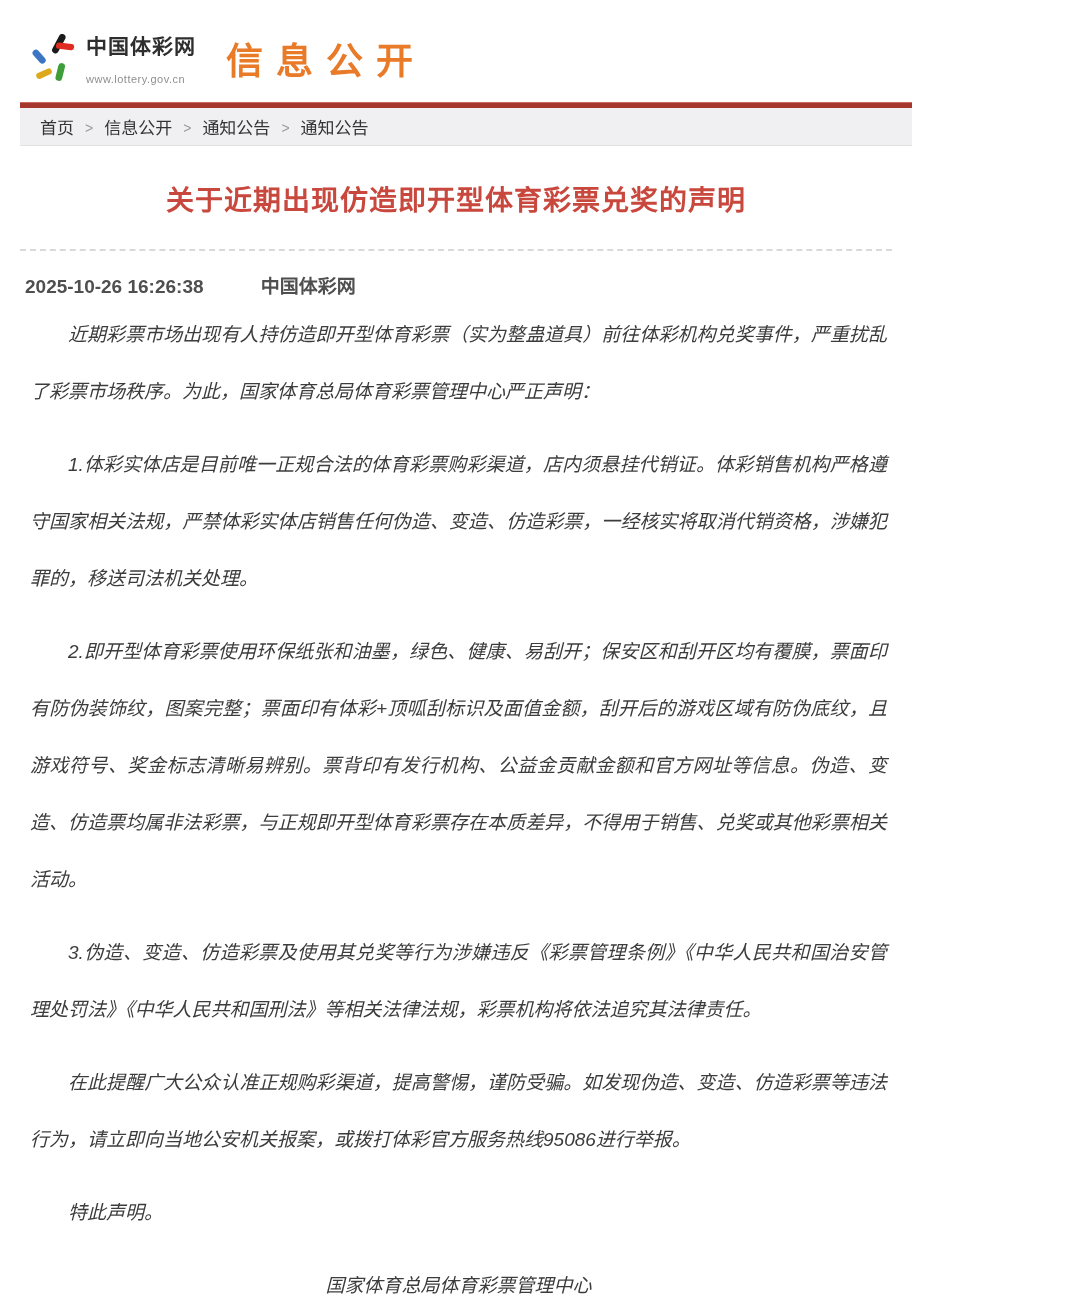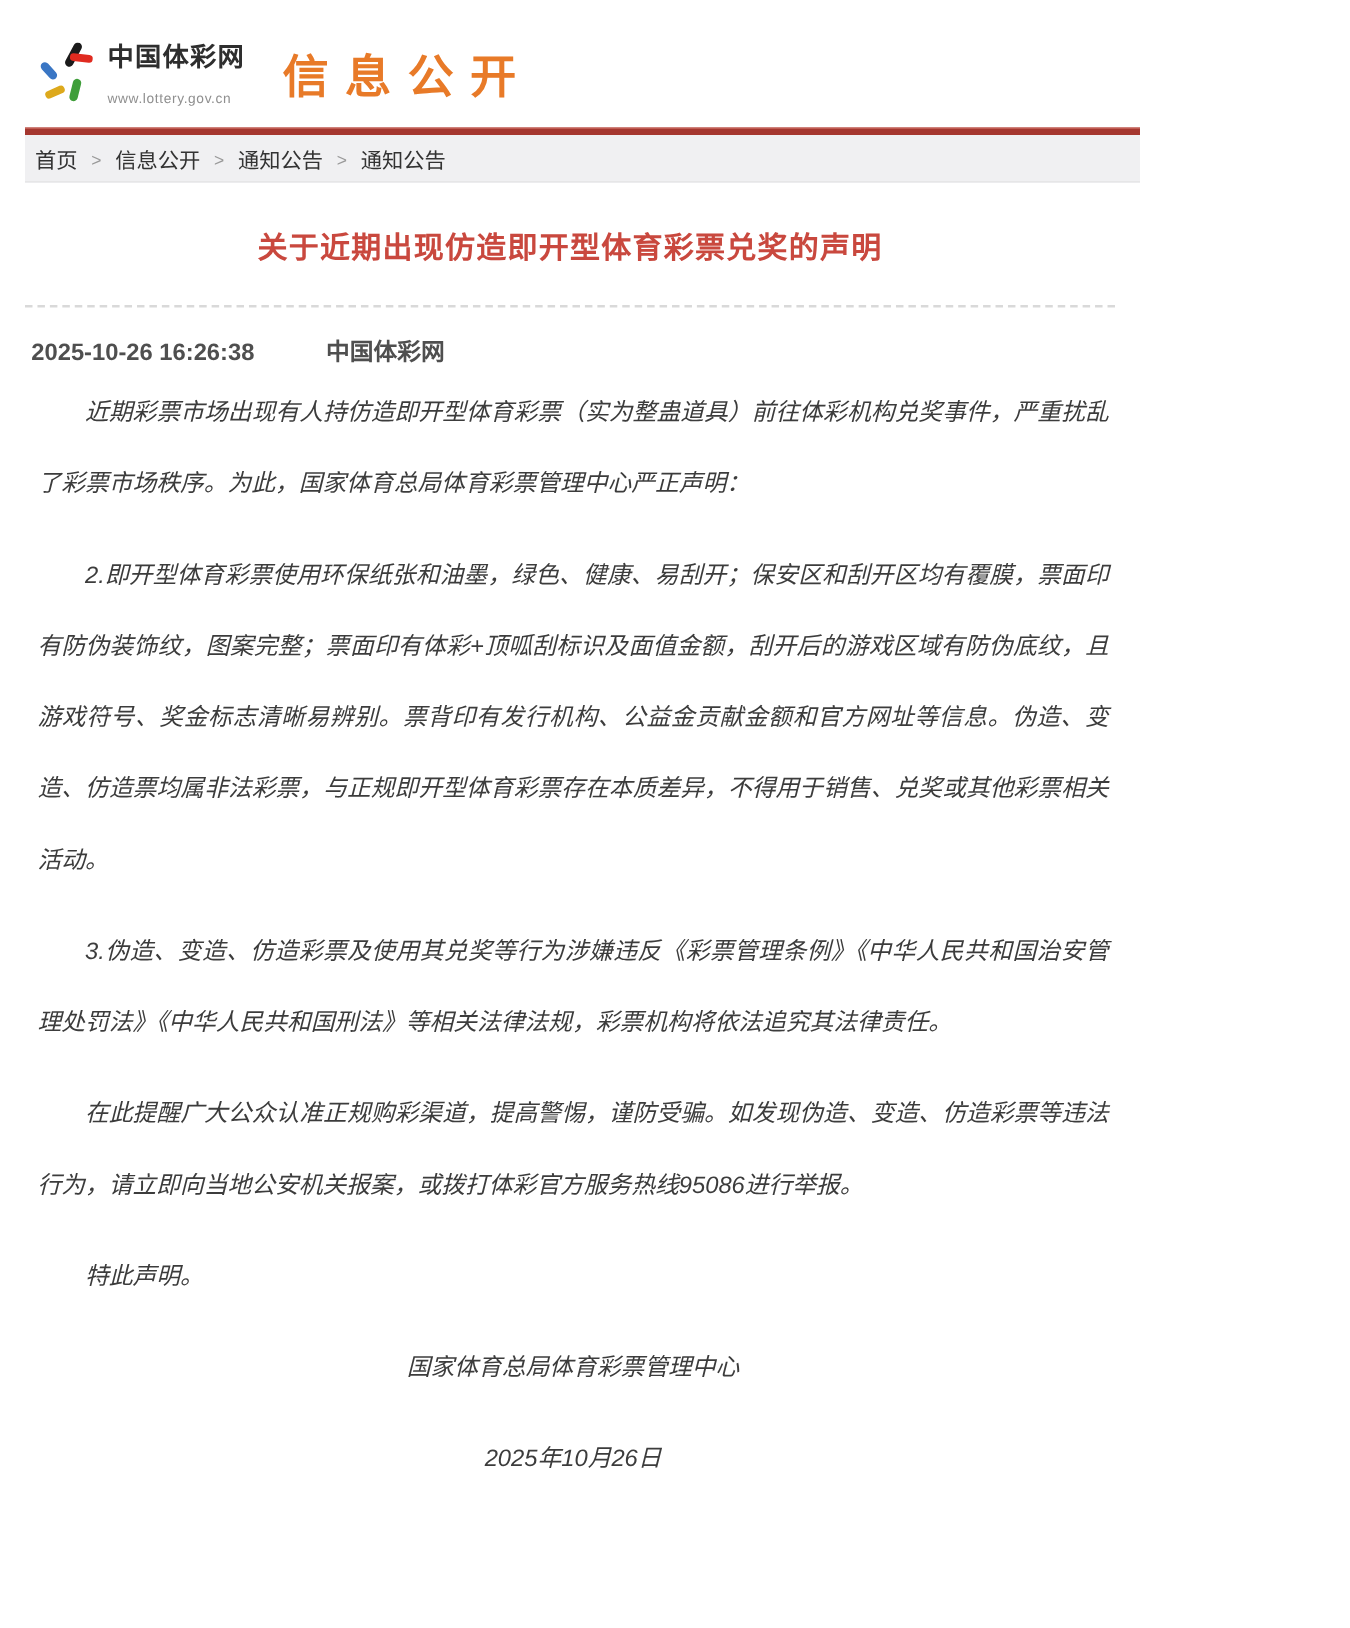--- a/index.html
+++ b/index.html
@@ -53,42 +53,42 @@
   }
 
   
   .breadcrumb {
     margin-left: 20px;
     height: 38px;
     background: #f0f0f2;
     border-bottom: 1px solid #e2e2e4;
     display: flex;
     align-items: center;
-    padding-left: 8px;
+    padding-left: 20px;
     font-size: 17px;
     color: #333333;
   }
   .breadcrumb a {
     color: #333333;
     text-decoration: none;
     cursor: pointer;
   }
   .breadcrumb .sep {
     color: #999999;
     font-size: 14px;
     margin: 0 11px;
     position: relative;
     top: 1px;
   }
 
   
   .article-title {
     margin: 37px 20px 0;
     text-align: center;
-    font-size: 24px;
+    font-size: 28px;
     font-weight: bold;
     color: #c9483e;
     letter-spacing: 1px;
     line-height: 1.3;
   }
   .dotted-divider {
     margin: 30px 20px 0;
     height: 0;
     border-bottom: 2px dashed #d9d9d9;
   }
@@ -156,20 +156,21 @@
 
     <div class="dotted-divider"></div>
 
     <div class="meta-line">
       <span class="meta-date">2025-10-26 16:26:38</span>
       <span class="meta-source">中国体彩网</span>
     </div>
 
     <article class="article-body">
       <p>近期彩票市场出现有人持仿造即开型体育彩票（实为整蛊道具）前往体彩机构兑奖事件，严重扰乱了彩票市场秩序。为此，国家体育总局体育彩票管理中心严正声明：</p>
+      <p>1.体彩实体店是目前唯一正规合法的体育彩票购彩渠道，店内须悬挂代销证。体彩销售机构严格遵守国家相关法规，严禁体彩实体店销售任何伪造、变造、仿造彩票，一经核实将取消代销资格，涉嫌犯罪的，移送司法机关处理。</p>
       <p>2.即开型体育彩票使用环保纸张和油墨，绿色、健康、易刮开；保安区和刮开区均有覆膜，票面印有防伪装饰纹，图案完整；票面印有体彩+顶呱刮标识及面值金额，刮开后的游戏区域有防伪底纹，且游戏符号、奖金标志清晰易辨别。票背印有发行机构、公益金贡献金额和官方网址等信息。伪造、变造、仿造票均属非法彩票，与正规即开型体育彩票存在本质差异，不得用于销售、兑奖或其他彩票相关活动。</p>
       <p>3.伪造、变造、仿造彩票及使用其兑奖等行为涉嫌违反《彩票管理条例》《中华人民共和国治安管理处罚法》《中华人民共和国刑法》等相关法律法规，彩票机构将依法追究其法律责任。</p>
       <p>在此提醒广大公众认准正规购彩渠道，提高警惕，谨防受骗。如发现伪造、变造、仿造彩票等违法行为，请立即向当地公安机关报案，或拨打体彩官方服务热线95086进行举报。</p>
       <p>特此声明。</p>
       <p class="align-right">国家体育总局体育彩票管理中心</p>
       <p class="align-right">2025年10月26日</p>
     </article>
   </main>
 
 </div>

